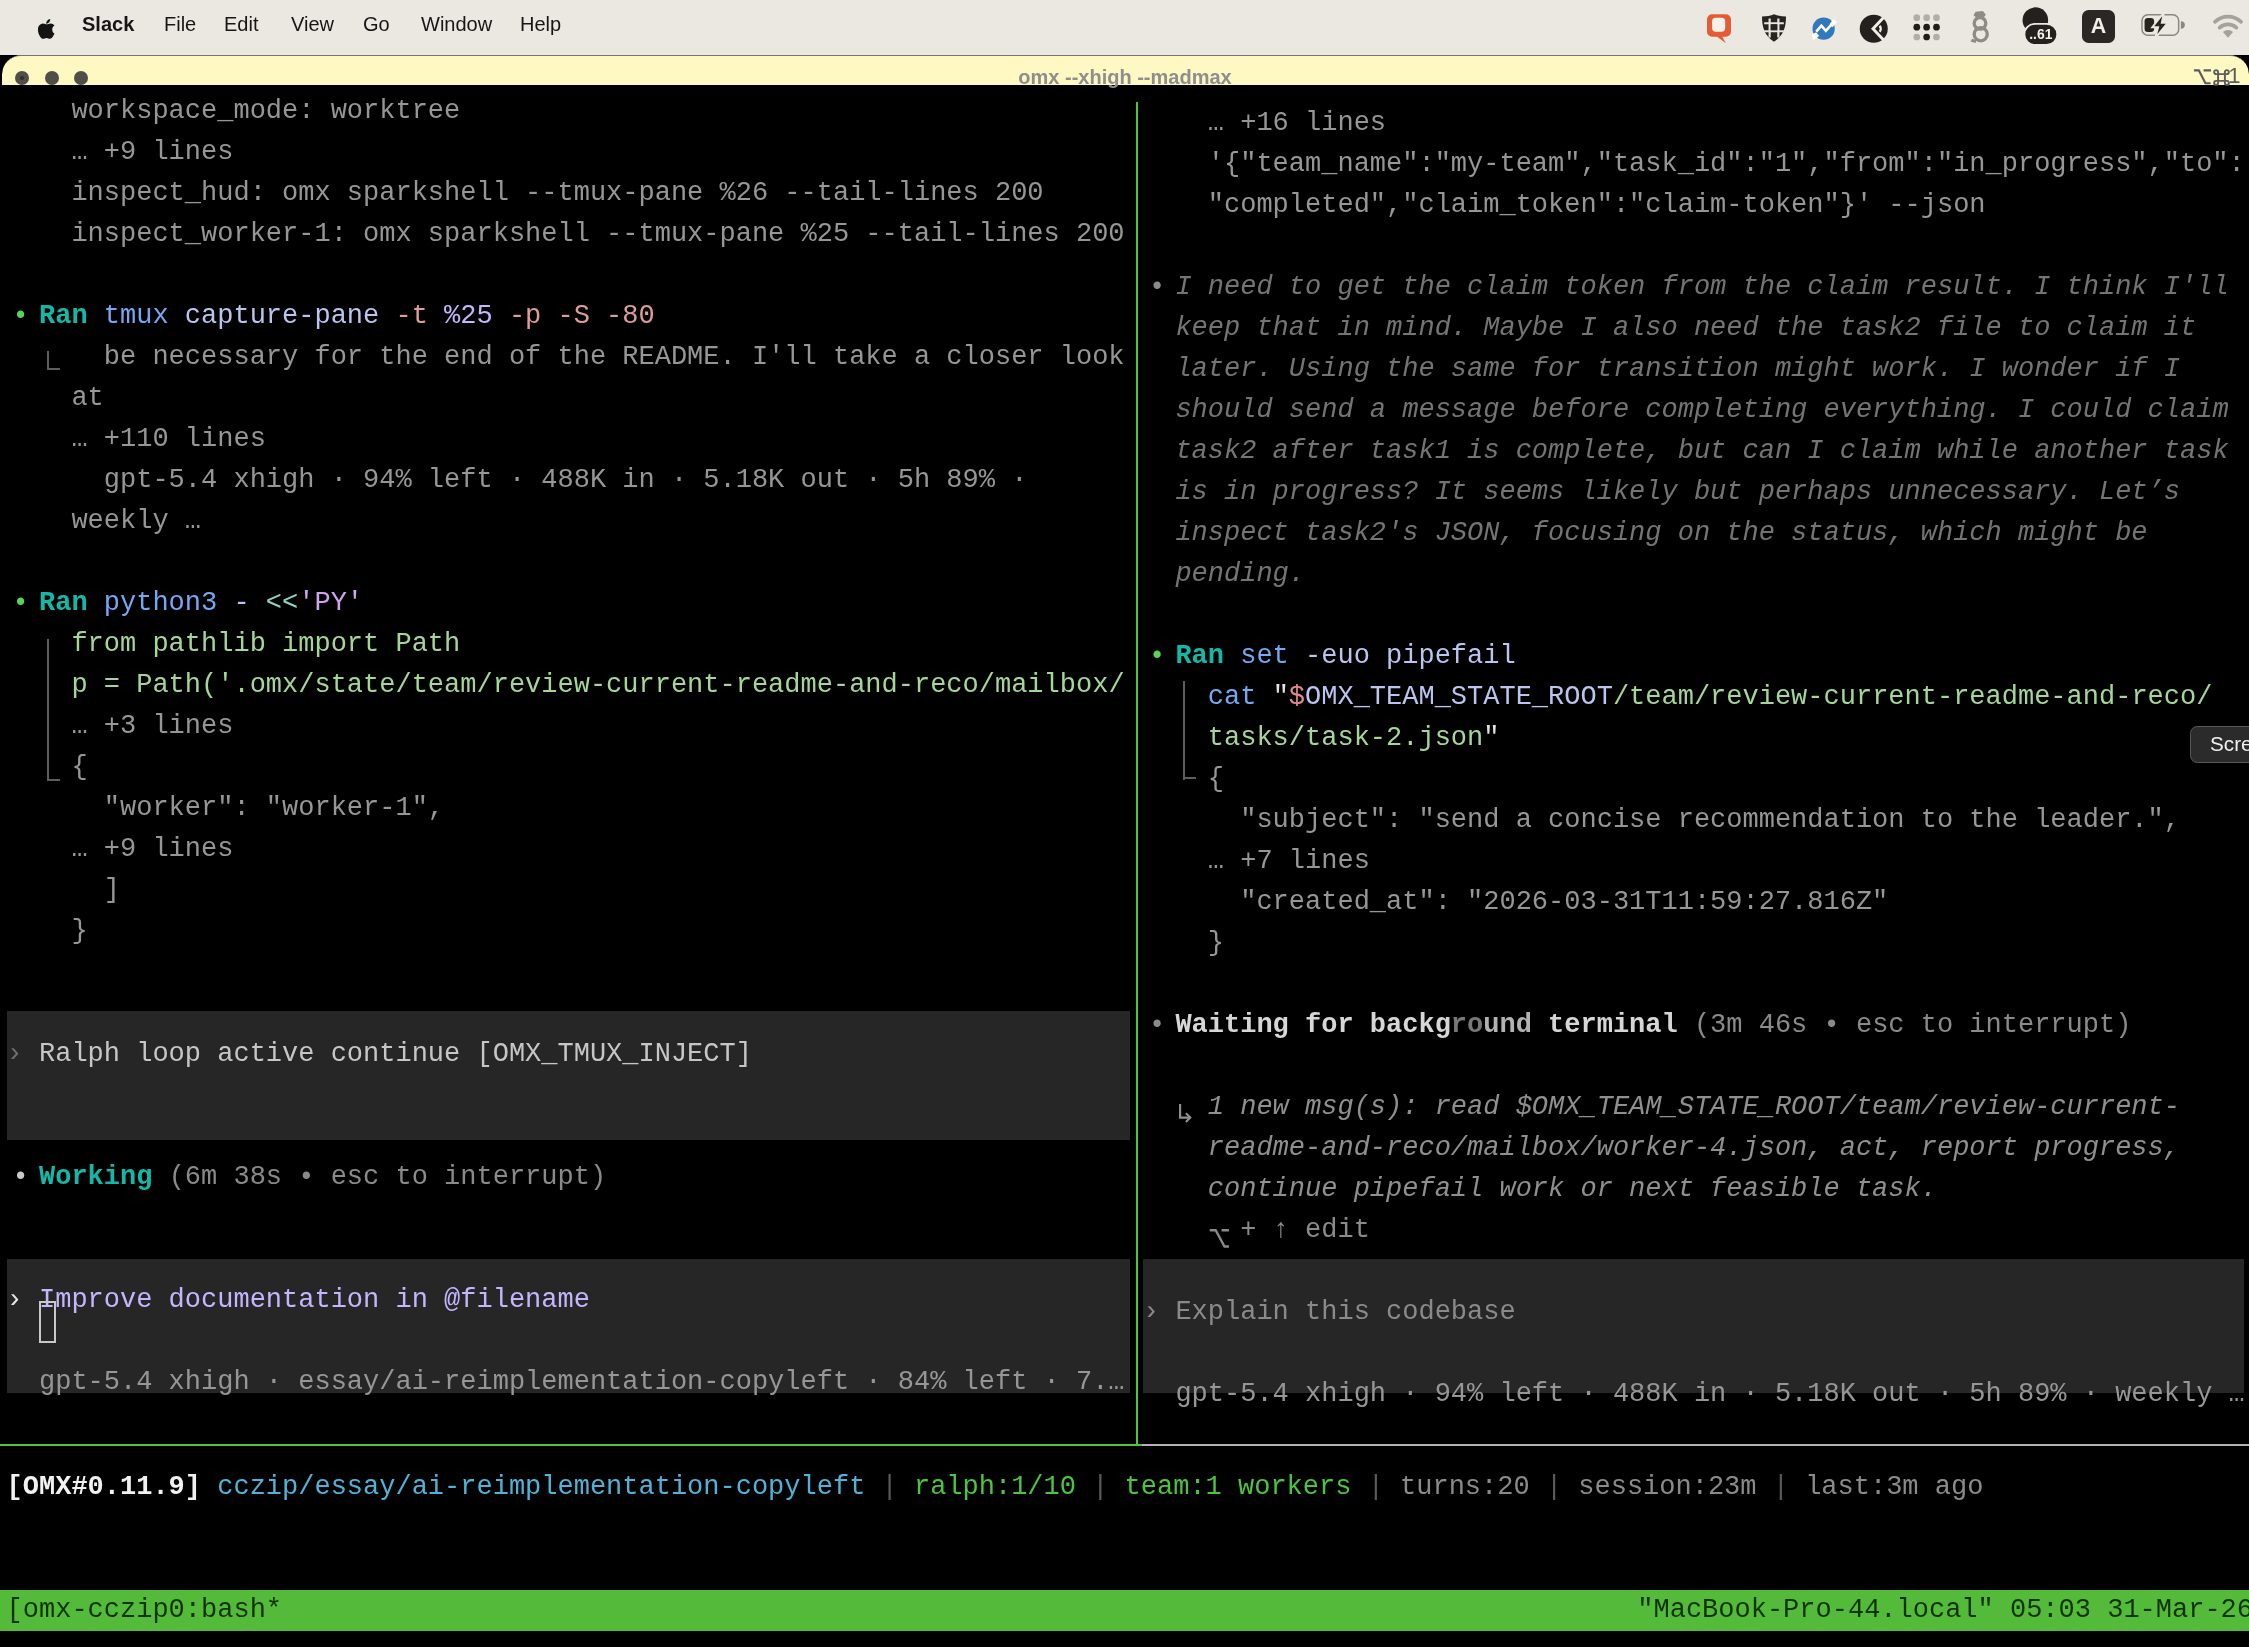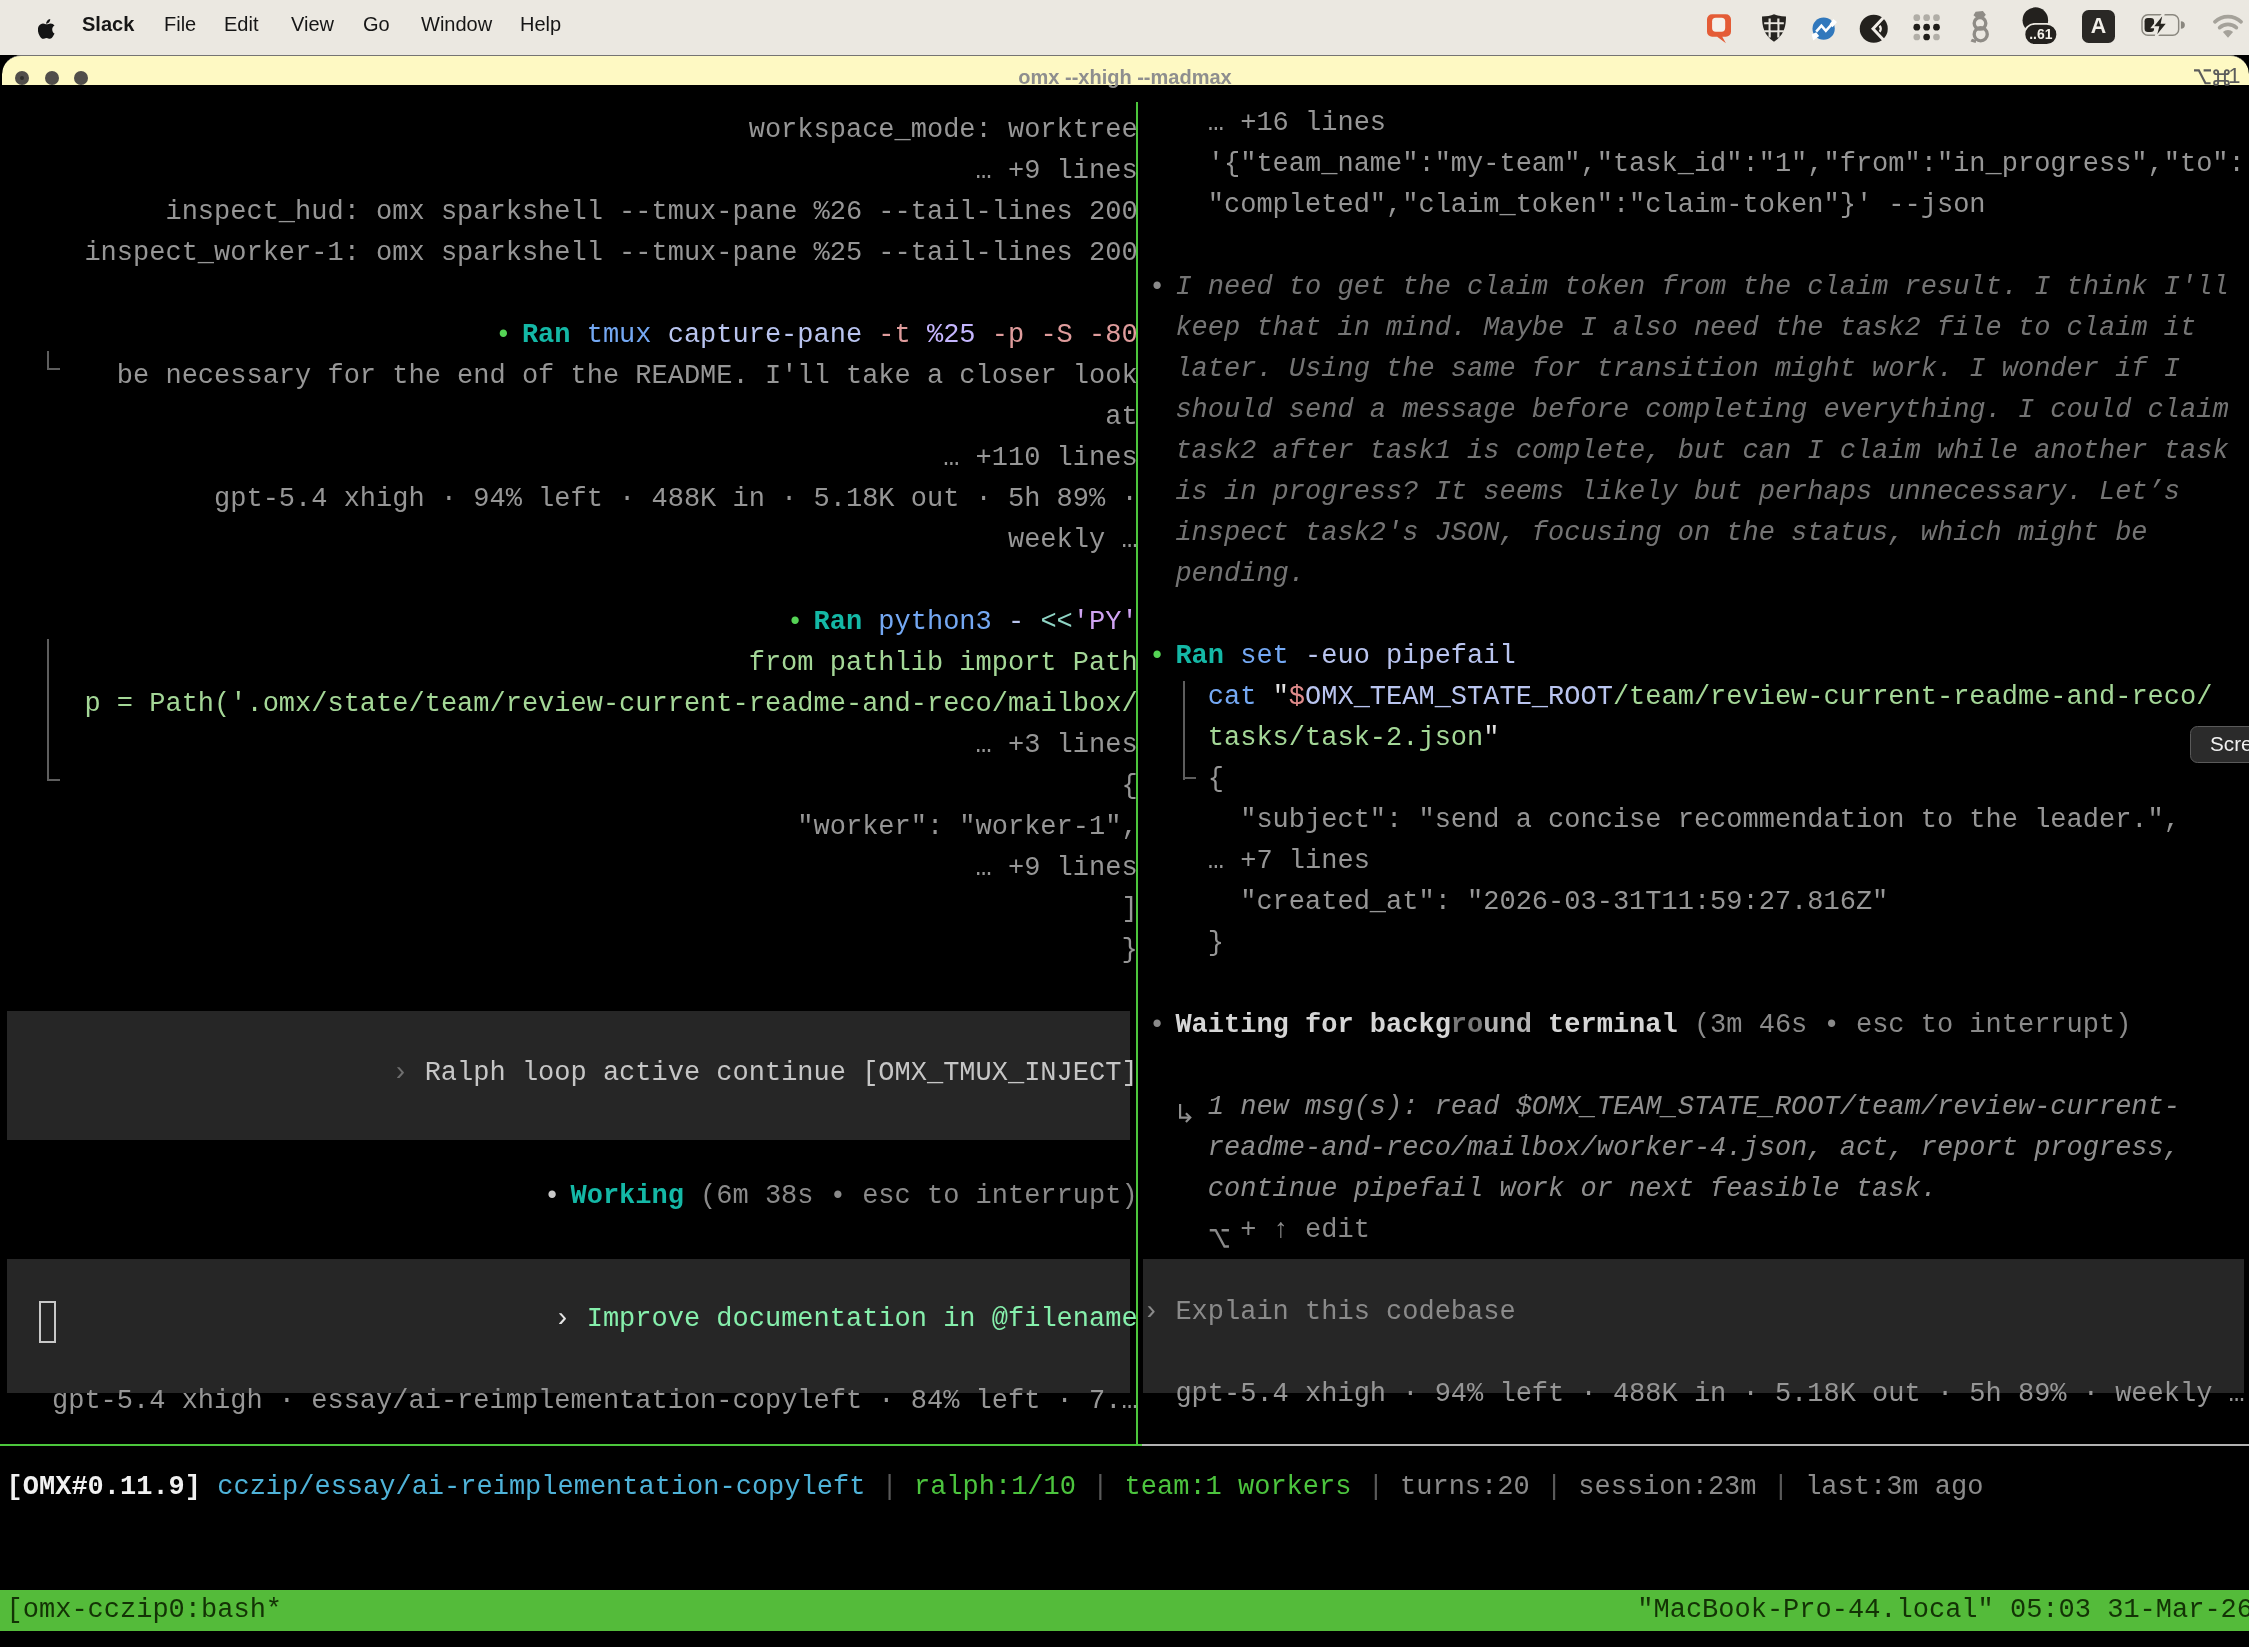--- a/index.html
+++ b/index.html
@@ -9,21 +9,21 @@
   #menubar { position:absolute; left:0; top:0; width:2250px; height:55px; background:#ebe8e1; }
   .mi { position:absolute; top:0; height:49px; line-height:49px; font-size:20px; color:#161616; }
   
   #win { position:absolute; left:1.5px; right:1.5px; top:55px; bottom:0; background:#000; border-radius:19px 19px 0 0; overflow:hidden; }
   #titlebar { position:absolute; left:0; right:0; top:0; height:30px; background:#fef9c3; border-top:1.5px solid #757473; border-radius:19px 19px 0 0; }
   .tl { position:absolute; top:15px; width:14px; height:14px; border-radius:50%; background:#514e4a; }
   #title { position:absolute; top:0; left:0; right:0; text-align:center; line-height:42px; font-size:20px; font-weight:700; color:#8e8e8e; }
   #shortcut { position:absolute; right:16px; top:0; line-height:41px; }
   
   pre { position:absolute; font-family:"Liberation Mono", monospace; font-size:27px; line-height:41px; color:#969696; z-index:5; }
-  #lp { left:6.6px;    top:110px; width:1131px; overflow:hidden;text-align:right; }
+  #lp { left:6.6px;    top:91px; width:1131px; overflow:hidden; }
   #rp { left:1143px; top:103px; width:1108px; overflow:hidden; }
   .bu { color:#55d455; position:relative; left:5.9px; }
   .wb { color:#c9c9c9; position:relative; left:5.9px; }
   .gb { color:#8a8a8a; position:relative; left:5.9px; }
   .w  { color:#14b8a6; font-weight:700; }
   .bl { color:#74a8f3; }
   .lv { color:#b9c4ef; }
   .rd { color:#df9c9c; }
   .or { color:#c4b5fd; }
   .tl2{ color:#8fd4c4; }
@@ -195,21 +195,21 @@
       ]
     }
 
 
 <span style="color:#6f6f6f">›</span> <span style="color:#c6c6c6">Ralph loop active continue [OMX_TMUX_INJECT]</span>
 
 
 <span class="wb">•</span> <span class="w">Working</span> <span class="g2">(6m 38s • esc to interrupt)</span>
 
 
-<span style="color:#e6e6e6">›</span> <span style="color:#86efac">Improve documentation in @filename</span>
+<span style="color:#e6e6e6">›</span> <span style="color:#c4b5fd">Improve documentation in @filename</span>
 
   gpt-5.4 xhigh · essay/ai-reimplementation-copyleft · 84% left · 7.…</pre>
 <pre id="rp">    … +16 lines
     '{"team_name":"my-team","task_id":"1","from":"in_progress","to":
     "completed","claim_token":"claim-token"}' --json
 
 <span class="gb">•</span> <span class="gd">I need to get the claim token from the claim result. I think I'll</span>
   <span class="gd">keep that in mind. Maybe I also need the task2 file to claim it</span>
   <span class="gd">later. Using the same for transition might work. I wonder if I</span>
   <span class="gd">should send a message before completing everything. I could claim</span>

